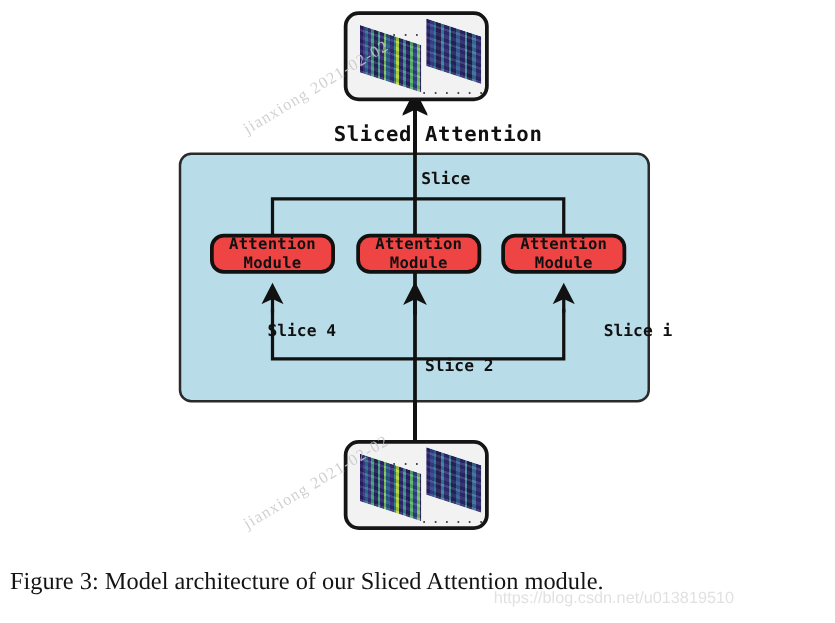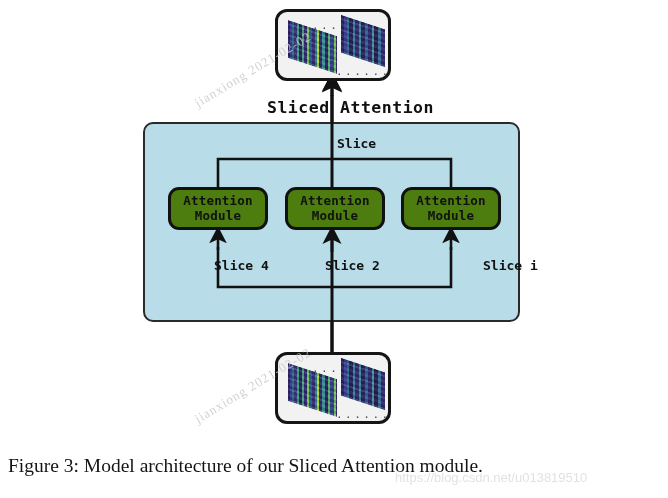--- a/index.html
+++ b/index.html
@@ -146,22 +146,22 @@
     left: 0; top: 0;
     width: 668px;
     height: 452px;
     pointer-events: none;
   }
 
   
   .attn-module {
     position: absolute;
     width: 100px;
-    height: 43px;
-    background: #4d7c0f;
+    height: 32px;
+    background: #ef4444;
     border: 3.5px solid #111111;
     border-radius: 11px;
     box-sizing: border-box;
     display: flex;
     flex-direction: column;
     align-items: center;
     justify-content: center;
     font-family: "DejaVu Sans Mono", monospace;
     font-size: 12.5px;
     font-weight: bold;
@@ -191,21 +191,21 @@
     left: 337px; top: 136px;
     font-size: 13px;
     font-weight: bold;
   }
   .slice-label {
     font-size: 13px;
     font-weight: bold;
     top: 258px;
   }
   #slice-label-1 { left: 214px; }
-  #slice-label-2 { left: 325px; }
+  #slice-label-2 { left: 340px; margin-top: 28px; }
   #slice-label-3 { left: 450px; margin-left: 33px; }
 
   
   #figure-caption {
     position: absolute;
     left: 8px;
     top: 455px;
     width: 652px;
     font-family: "Liberation Serif", serif;
     font-size: 19.5px;

